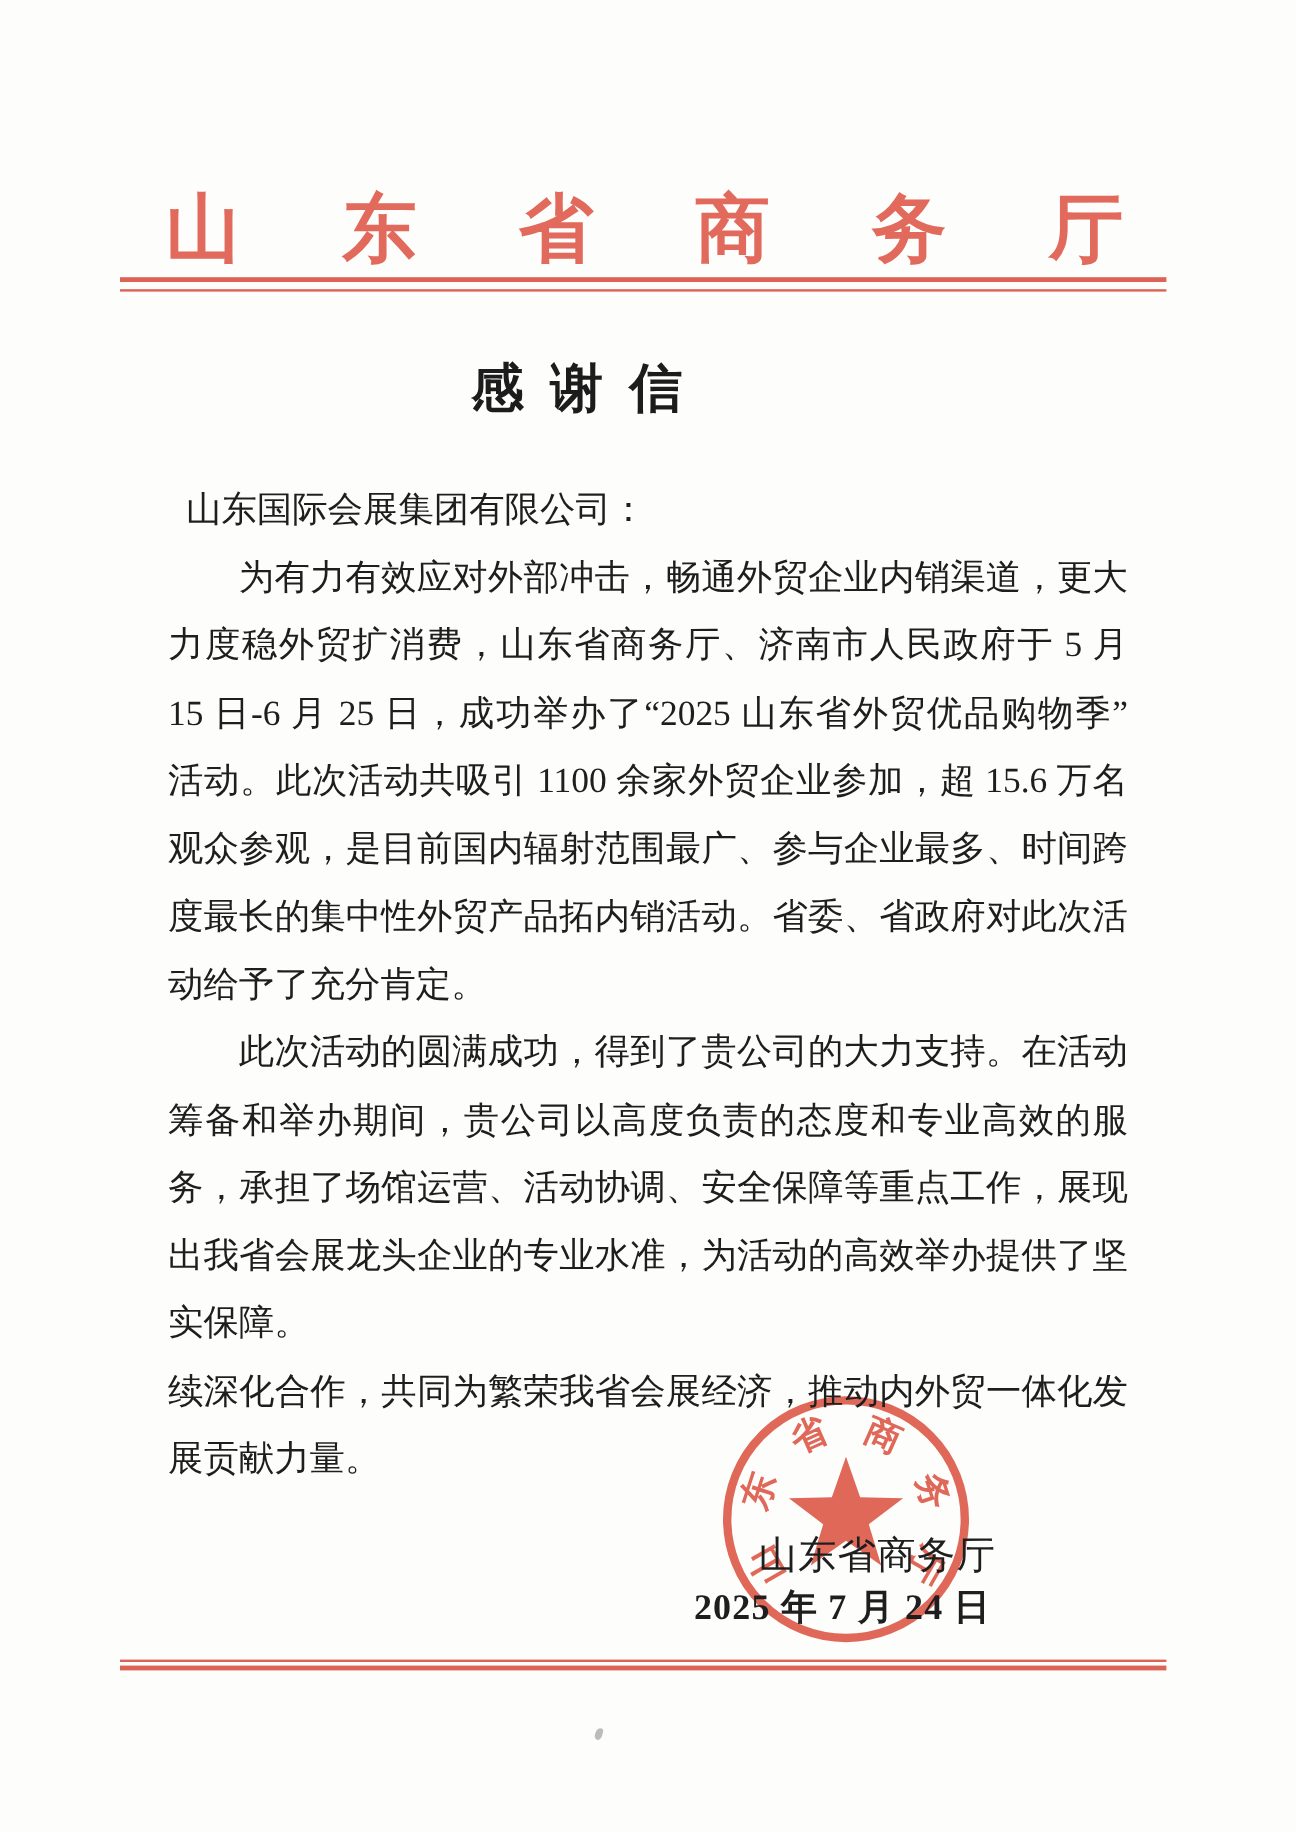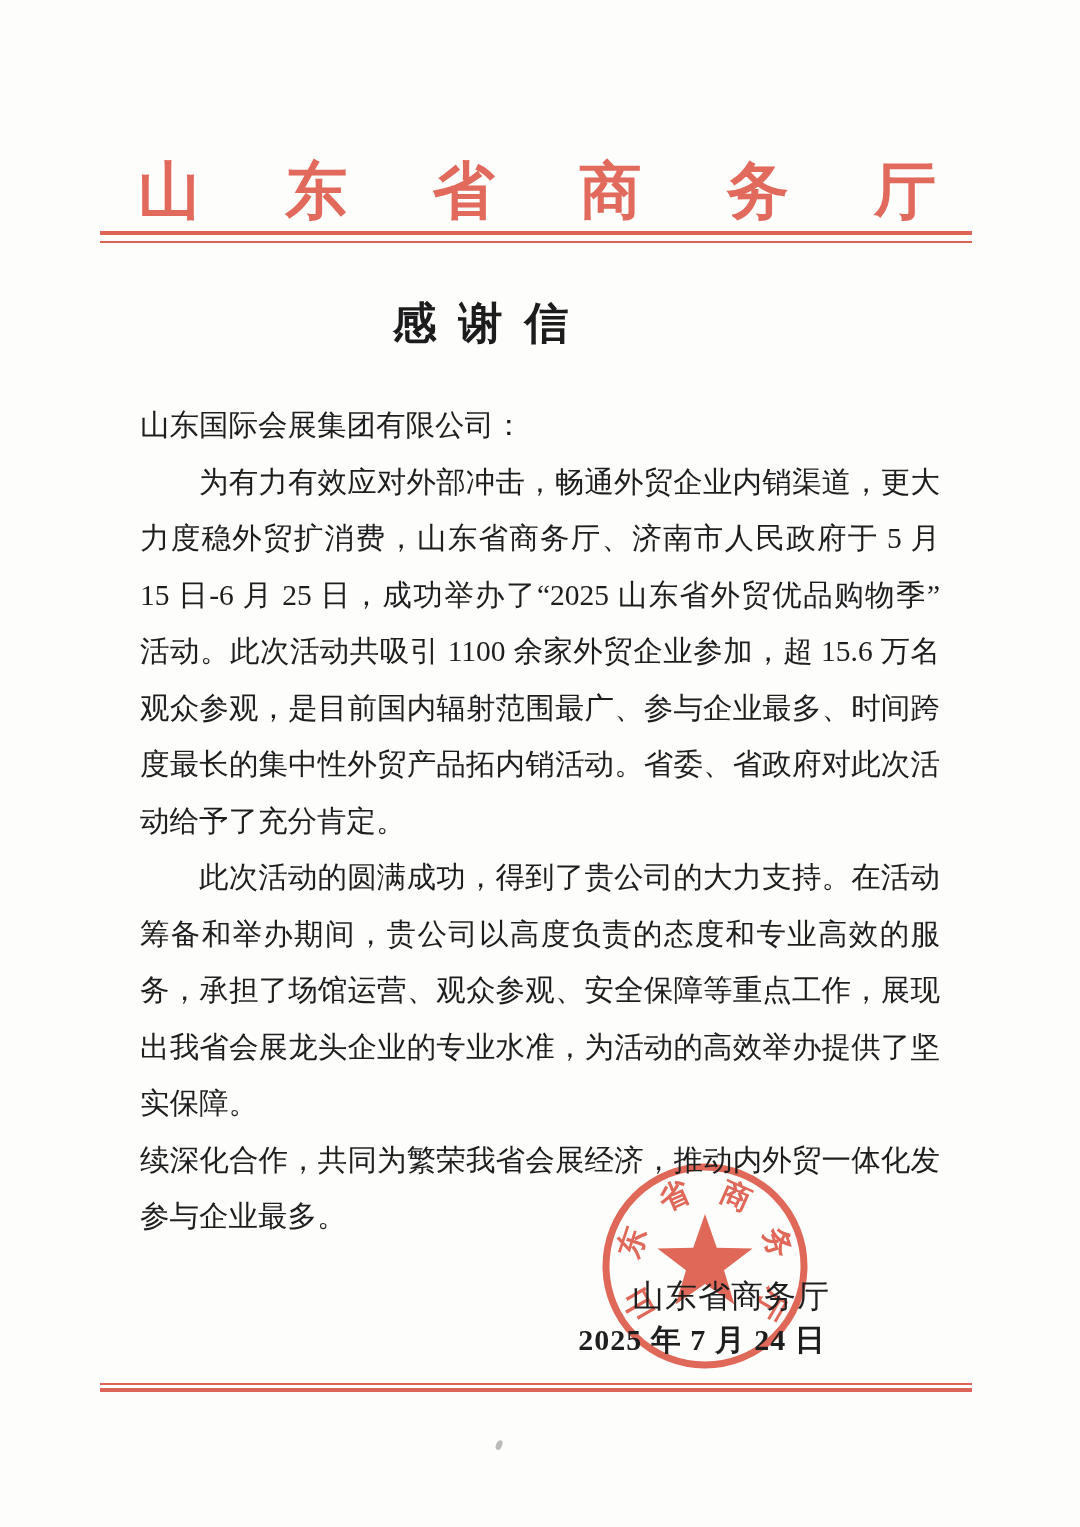--- a/index.html
+++ b/index.html
@@ -26,21 +26,21 @@
   }
   
   .letter-body{position:absolute;left:140px;top:397px;width:800px;z-index:3;}
   .line{
     height:56.5px;line-height:56.5px;font-size:29.5px;color:#1e1e1e;
     text-align:justify;text-align-last:justify;text-justify:inter-ideograph;
     white-space:nowrap;
   }
   .line.indent{padding-left:59px;}
   .line.last{text-align:left;text-align-last:left;}
-  .salutation{text-align:right;text-align-last:left;}
+  .salutation{text-align:right;text-align-last:left;margin-left:15px;}
   
   .seal{
     position:absolute;left:599px;top:1160px;width:212px;height:212px;
     z-index:1;opacity:.88;
   }
   .seal svg{position:absolute;left:0;top:0;}
   .seal-char{
     position:absolute;left:50%;top:50%;
     font-size:30px;font-weight:bold;color:#dc5443;
   }
@@ -82,25 +82,25 @@
     <div id="paragraphs">
         <div class="line indent">为有力有效应对外部冲击，畅通外贸企业内销渠道，更大</div>
         <div class="line">力度稳外贸扩消费，山东省商务厅、济南市人民政府于 5 月</div>
         <div class="line">15 日-6 月 25 日，成功举办了“2025 山东省外贸优品购物季”</div>
         <div class="line">活动。此次活动共吸引 1100 余家外贸企业参加，超 15.6 万名</div>
         <div class="line">观众参观，是目前国内辐射范围最广、参与企业最多、时间跨</div>
         <div class="line">度最长的集中性外贸产品拓内销活动。省委、省政府对此次活</div>
         <div class="line last">动给予了充分肯定。</div>
         <div class="line indent">此次活动的圆满成功，得到了贵公司的大力支持。在活动</div>
         <div class="line">筹备和举办期间，贵公司以高度负责的态度和专业高效的服</div>
-        <div class="line">务，承担了场馆运营、观众参观、安全保障等重点工作，展现</div>
+        <div class="line">务，承担了场馆运营、活动协调、安全保障等重点工作，展现</div>
         <div class="line">出我省会展龙头企业的专业水准，为活动的高效举办提供了坚</div>
         <div class="line last">实保障。</div>
         <div class="line">续深化合作，共同为繁荣我省会展经济，推动内外贸一体化发</div>
-        <div class="line last">参与企业最多。</div>
+        <div class="line last">展贡献力量。</div>
       </div>
   </main>
 
   <div class="seal">
     <svg width="212" height="212" viewBox="0 0 212 212">
       <circle cx="106" cy="106" r="99" fill="none" stroke="#dc5443" stroke-width="7"></circle>
       <polygon points="106,54 117.8,87.8 153.6,88.6 125,110.2 135.4,144.5 106,124 76.6,144.5 87,110.2 58.4,88.6 94.2,87.8" fill="#dc5443"></polygon>
     </svg>
     <div id="seal-chars">
         <span class="seal-char" style="transform: translate(-50%, -50%) rotate(-120deg) translateY(-76px);">山</span>

